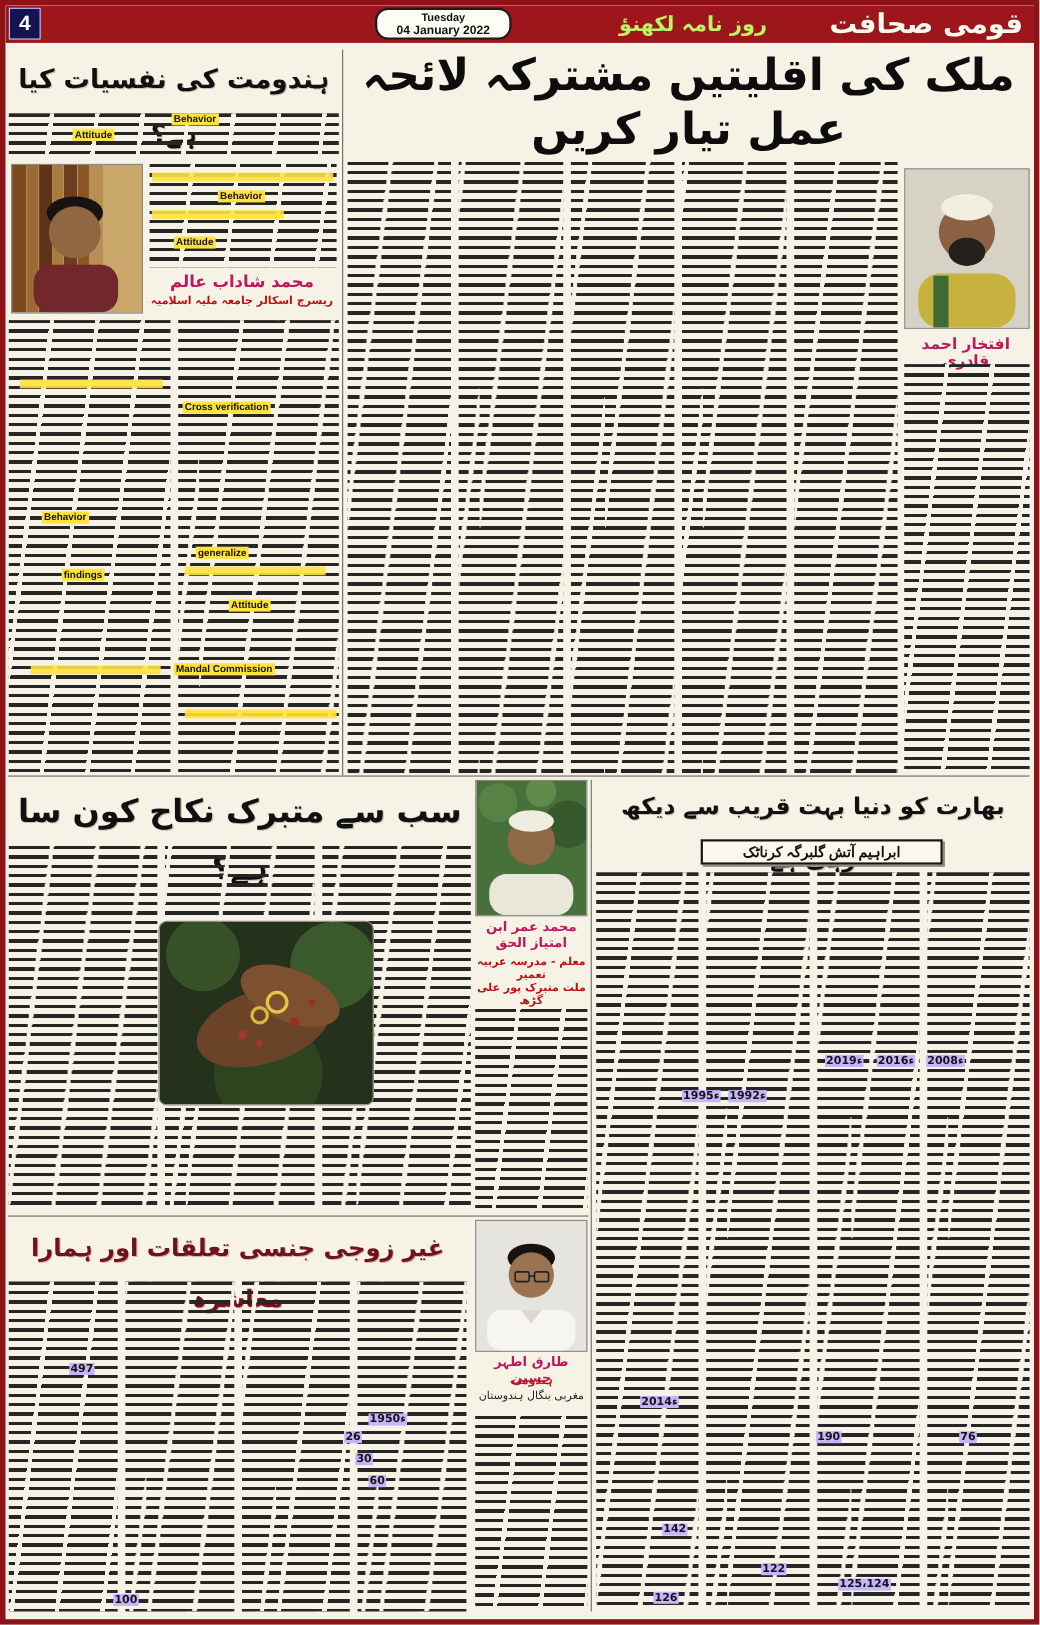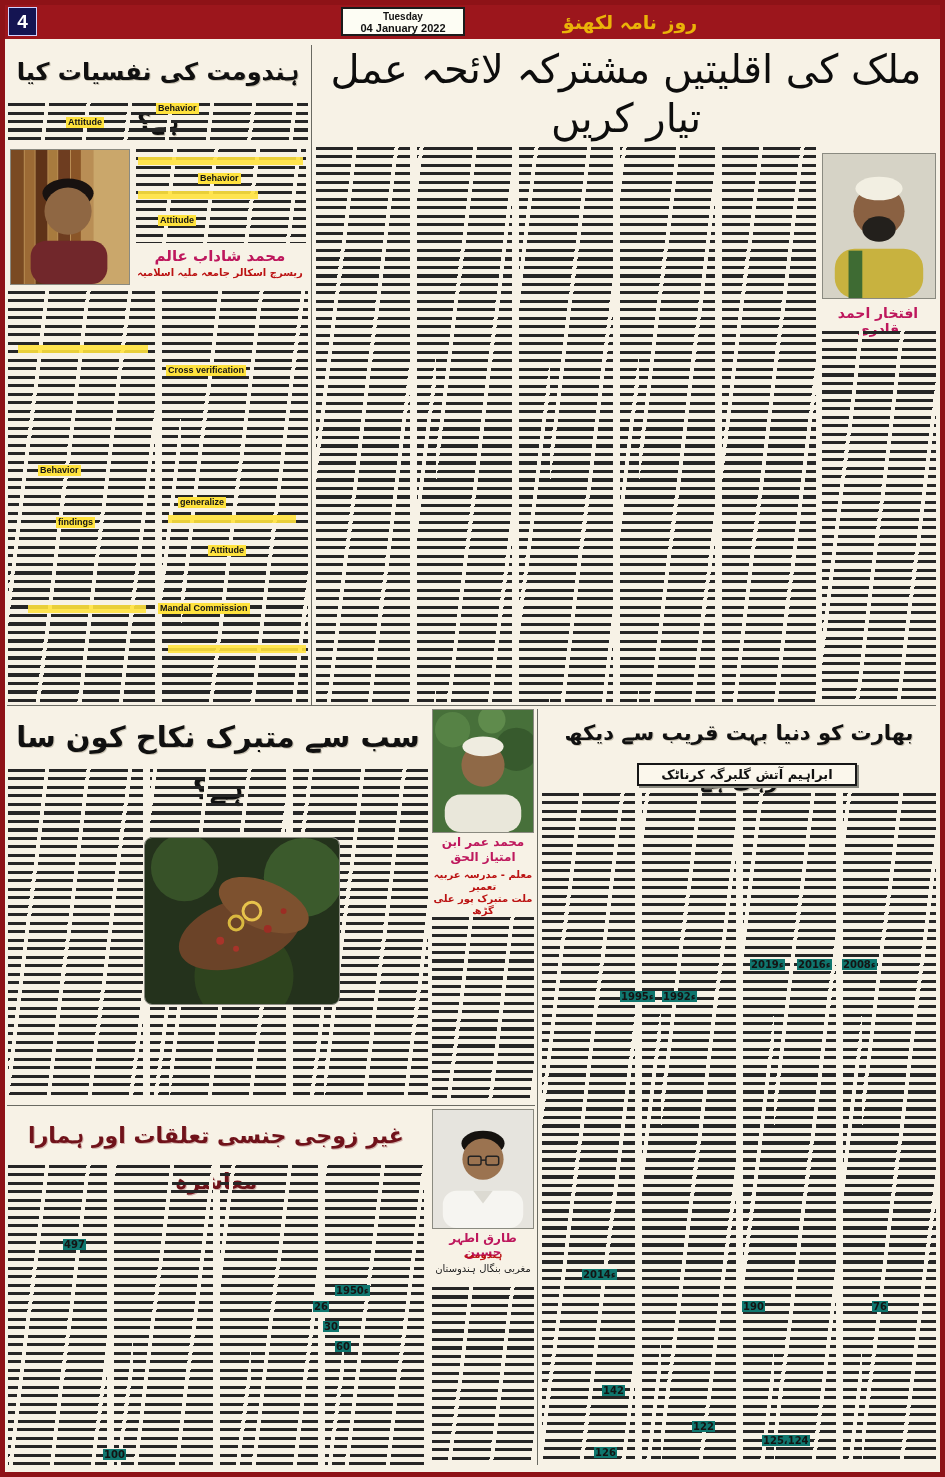--- a/index.html
+++ b/index.html
@@ -7,66 +7,67 @@
   body{background:#d8d2c4;font-family:"DejaVu Sans","Liberation Sans",sans-serif;}
   .page{position:relative;width:945px;height:1477px;margin:0 auto;background:#8e1217;}
   .sheet{position:absolute;left:5px;top:5px;width:935px;height:1467px;background:#f7f2e6;overflow:hidden;}
   .ur{font-family:"DejaVu Sans",sans-serif;direction:rtl;}
   
   .masthead{position:absolute;left:0;top:0;width:935px;height:34px;background:#9c161c;}
   .pagenum{position:absolute;left:3px;top:2px;width:29px;height:29px;background:#141452;border:1px solid #cfd2ff;color:#fff;font:bold 19px "Liberation Sans",sans-serif;text-align:center;line-height:27px;}
   .brandbox{position:absolute;left:62px;top:1px;width:232px;height:31px;background:#ffe23d;border:1px solid #4d0707;border-radius:3px;text-align:center;padding-top:1px;}
   .brandtitle{font-family:"Liberation Serif",serif;font-weight:bold;font-size:17px;color:#8e1217;line-height:17px;letter-spacing:.5px;}
   .brandsub{margin:1px 10px 0 10px;background:#8e1217;color:#fff7e6;font:bold 8px "Liberation Sans",sans-serif;letter-spacing:1.6px;line-height:10px;border-radius:2px;}
-  .datebox{position:absolute;left:336px;top:2px;width:124px;height:29px;background:#fdfdf4;border:2px solid #1b1b1b;border-radius:0;text-align:center;padding-top:2px;}
+  .datebox{position:absolute;left:336px;top:2px;width:124px;height:29px;background:#fdfdf4;border:2px solid #1b1b1b;border-radius:12px;text-align:center;padding-top:2px;}
   .date1{font:bold 10px "Liberation Sans",sans-serif;line-height:11px;color:#111;}
   .date2{font:bold 11px "Liberation Sans",sans-serif;line-height:12px;color:#111;}
-  .centertitle{position:absolute;left:540px;top:4px;width:170px;height:26px;color:#eab308;font-size:19px;font-weight:bold;text-align:center;line-height:26px;}
+  .centertitle{position:absolute;left:540px;top:4px;width:170px;height:26px;color:#bef264;font-size:19px;font-weight:bold;text-align:center;line-height:26px;}
   .brandur{position:absolute;right:10px;top:1px;color:#fffdf0;font-size:25px;font-weight:bold;line-height:32px;}
   
   .rule{position:absolute;background:#6a6a62;}
   .rule.v{width:1px}.rule.h{height:1px}
   
   .ts{background-image:
       repeating-linear-gradient(97deg,transparent 0 37px,#f7f2e6 37px 41px),
       repeating-linear-gradient(to bottom,#262626 0 3px,transparent 3px 8.5px);}
   .cols{display:grid;gap:7px;}
   .cols .ts{height:100%;}
   .cols .ts:nth-child(even){background-position:19px 0,0 0;}
   .cols .ts:nth-child(3n){background-position:31px 0,0 0;}
   section{position:absolute;}
   .hl{position:absolute;background:#ffe23d;opacity:.9;height:8px;z-index:2;}
   .chip{position:absolute;background:#ffe23d;font:bold 9px "Liberation Sans",sans-serif;line-height:11px;padding:0 2px;color:#141414;z-index:3;white-space:nowrap;}
-  .numchip{position:absolute;background:#0f766e;font:bold 10px "DejaVu Sans",sans-serif;line-height:11px;padding:0 1px;color:#141414;z-index:3;white-space:nowrap;}
+  .numchip{position:absolute;background:#c4b5fd;font:bold 10px "DejaVu Sans",sans-serif;line-height:11px;padding:0 1px;color:#141414;z-index:3;white-space:nowrap;}
   .photo{position:absolute;overflow:hidden;border:1px solid #8a8a80;background:#ccc;}
   .photo svg{display:block;width:100%;height:100%;}
   
-  .h-main{position:absolute;left:0;top:0;width:620px;height:98px;font-size:40px;line-height:49px;font-weight:normal;color:#0d0d0d;text-align:center;overflow:hidden;}
+  .h-main{position:absolute;left:0;top:0;width:620px;height:98px;font-size:40px;line-height:49px;font-weight:bold;color:#0d0d0d;text-align:center;overflow:hidden;}
   .h-art1{position:absolute;left:0;top:2px;width:300px;height:52px;font-size:24px;font-weight:bold;color:#101010;text-align:center;line-height:50px;text-shadow:1px 1px 0 #c9c2b2;}
   .h-art2{position:absolute;left:0;top:2px;width:420px;height:54px;font-size:29px;font-weight:bold;color:#101010;text-align:center;line-height:52px;text-shadow:1px 1px 0 #c9c2b2;}
   .h-art3{position:absolute;left:0;top:0;width:394px;height:50px;font-size:21px;font-weight:bold;color:#101010;text-align:center;line-height:48px;text-shadow:1px 1px 0 #c9c2b2;}
   .h-art4{position:absolute;left:0;top:4px;width:416px;height:48px;font-size:22px;font-weight:bold;color:#70121a;text-align:center;line-height:46px;text-shadow:1px 1px 0 #d3b3ac;}
-  .byline-box{position:absolute;left:95px;top:54px;width:220px;height:23px;background:#fbf7ec;border:2px solid #161616;box-shadow:2px 2px 0 #8a8a80;font-size:13px;font-weight:bold;text-align:center;line-height:19px;color:#111;}
+  .byline-box{position:absolute;left:95px;top:54px;width:220px;height:23px;background:#fbf7ec;border:2px solid #161616;box-shadow:2px 2px 0 #8a8a80;font-size:13px;font-weight:bold;text-align:center;line-height:19px;color:#111;font-family:Liberation Serif, serif;}
   .aname{font-weight:bold;color:#be185d;text-align:center;}
   .atitle-red{color:#bb1212;text-align:center;font-weight:bold;}
   .atitle-blk{color:#222;text-align:center;font-weight:normal;}
 </style>
 </head>
 <body>
 
 <div class="page">
 <div class="sheet">
 
   <header class="masthead">
     <div class="pagenum">4</div>
     <div class="datebox">
       <div class="date1">Tuesday</div>
       <div class="date2">04 January 2022</div>
     </div>
     <div class="centertitle ur" dir="rtl">روز نامہ لکھنؤ</div>
+    <div class="brandur ur" dir="rtl">قومی صحافت</div>
   </header>
 
   <div class="rule v" style="left:306px;top:40px;height:660px"></div>
   <div class="rule h" style="left:2px;top:700px;width:929px"></div>
   <div class="rule v" style="left:532px;top:704px;height:756px"></div>
   <div class="rule h" style="left:2px;top:1100px;width:528px"></div>
 
   <section style="left:3px;top:40px;width:300px;height:660px">
     <h2 class="h-art1 ur" dir="rtl">ہندومت کی نفسیات کیا ہے؟</h2>
     <div class="ts" style="position:absolute;left:0;top:58px;width:300px;height:42px"></div>

